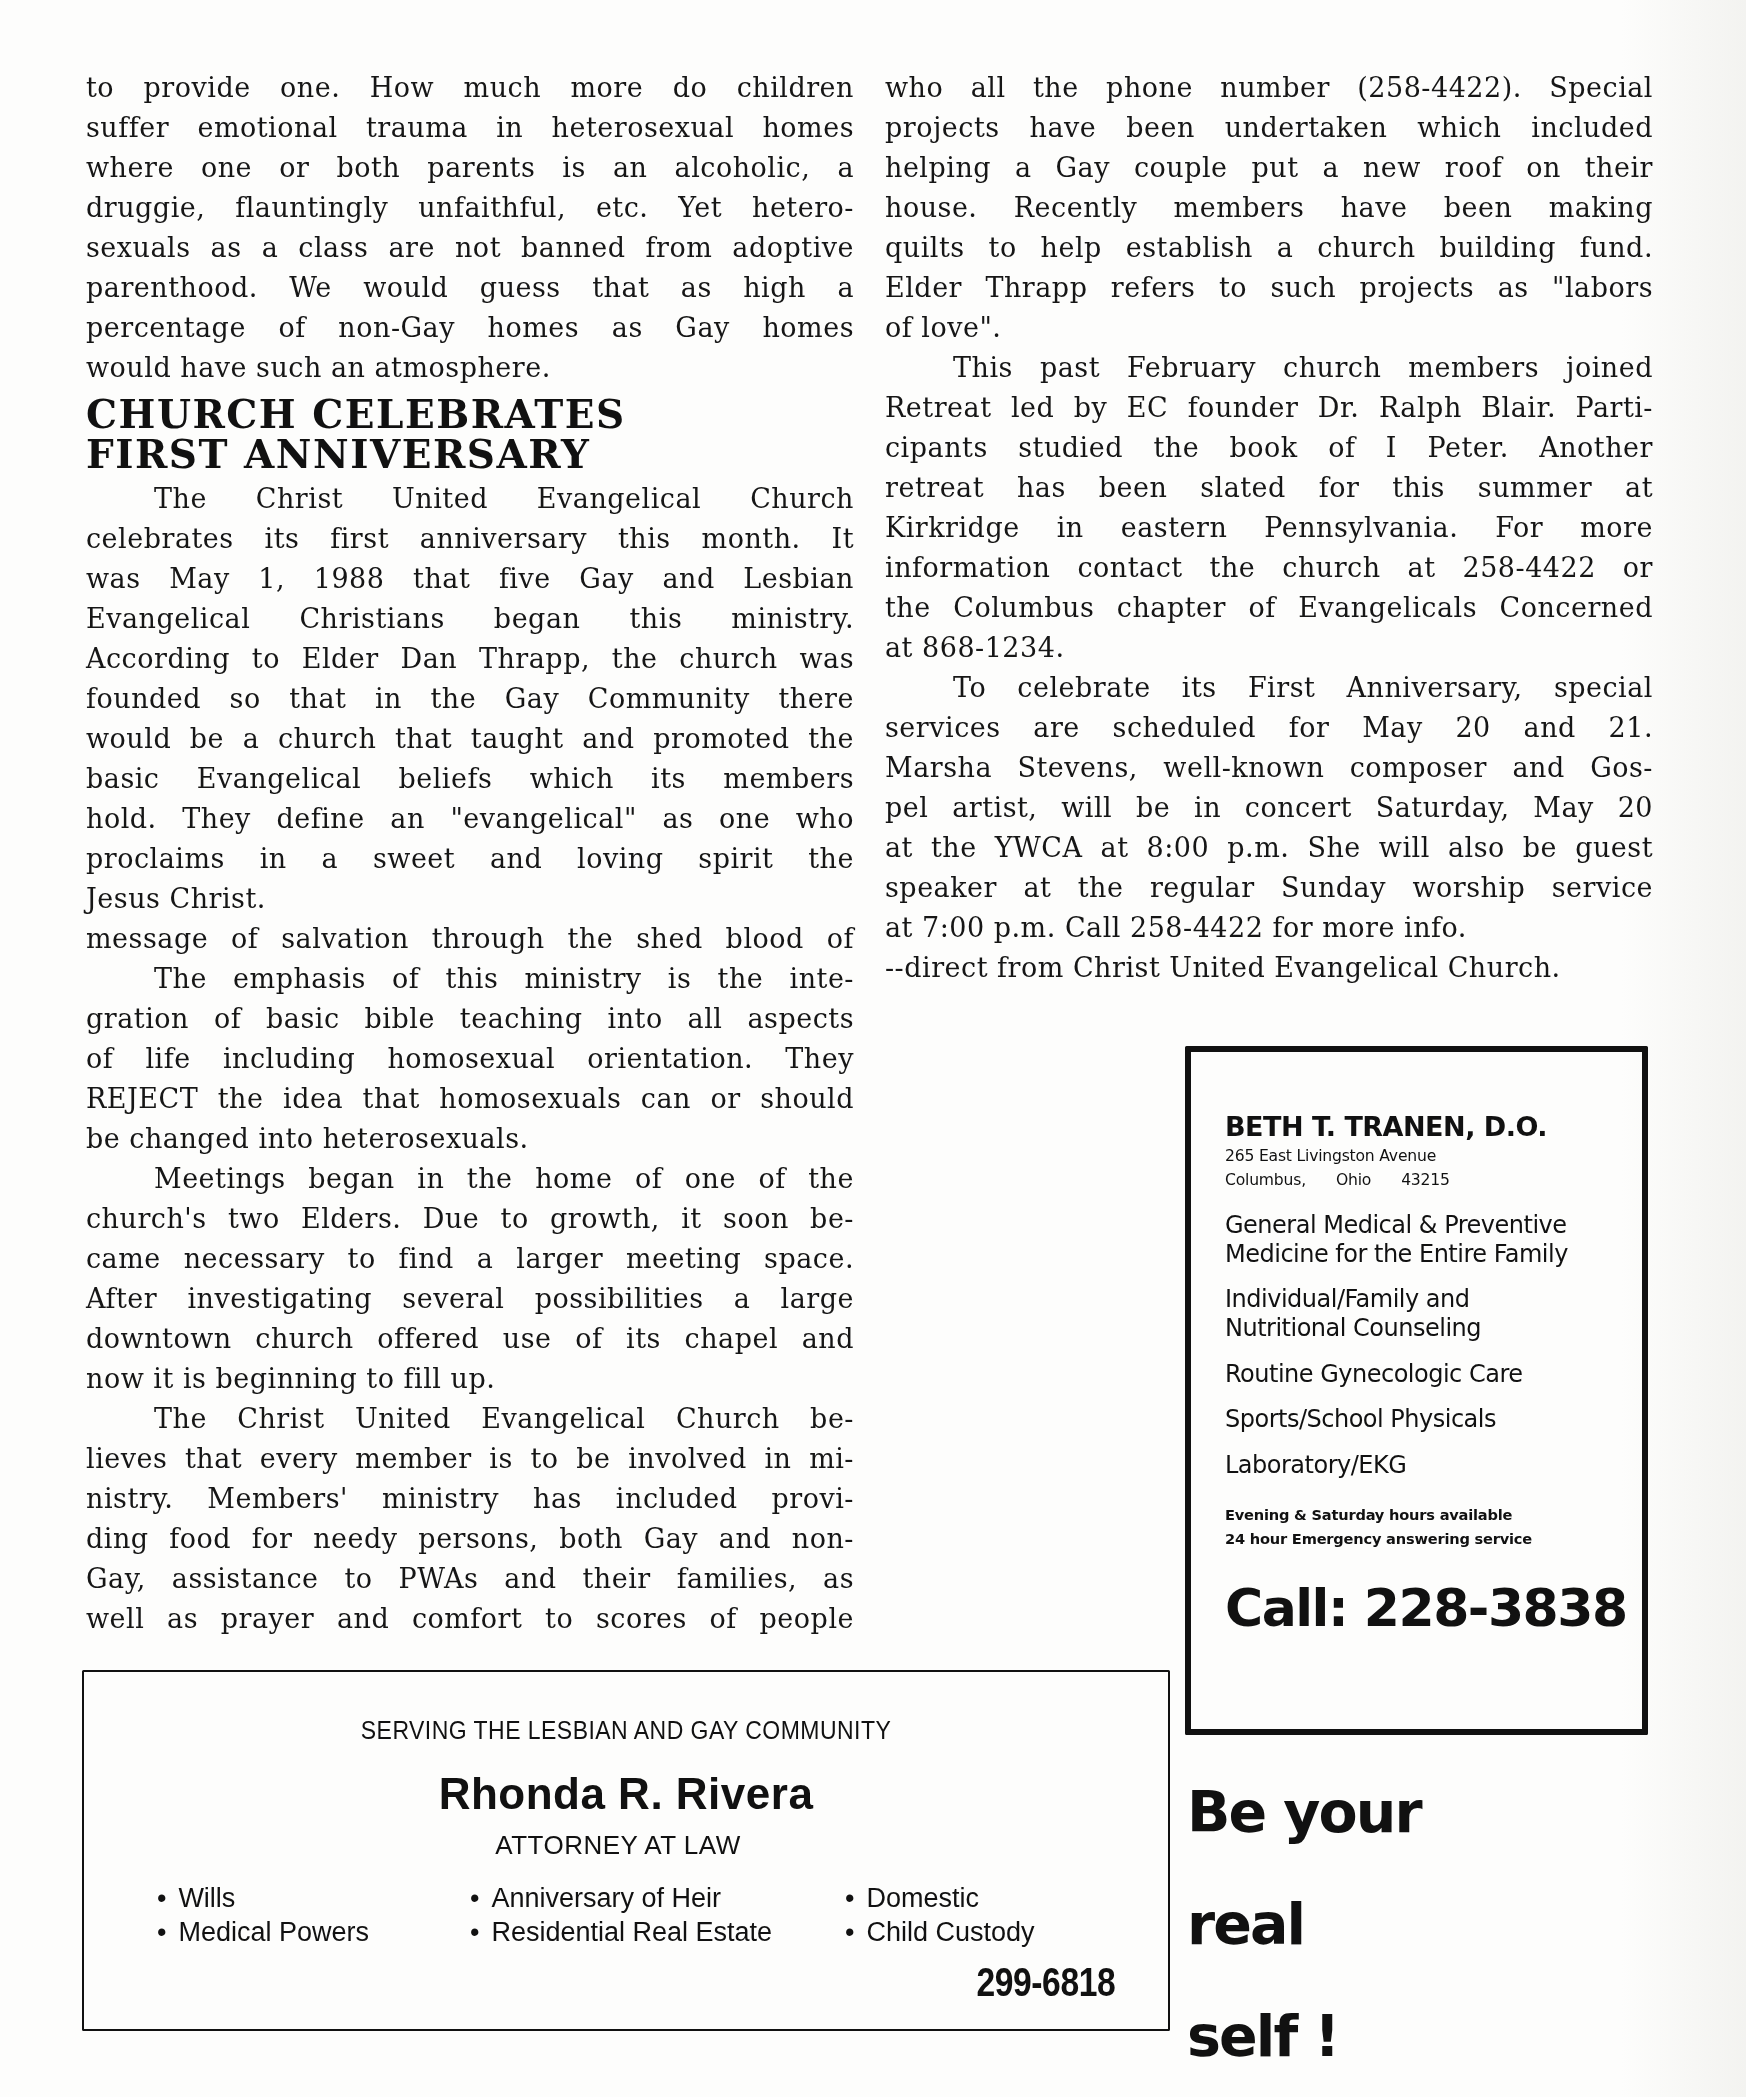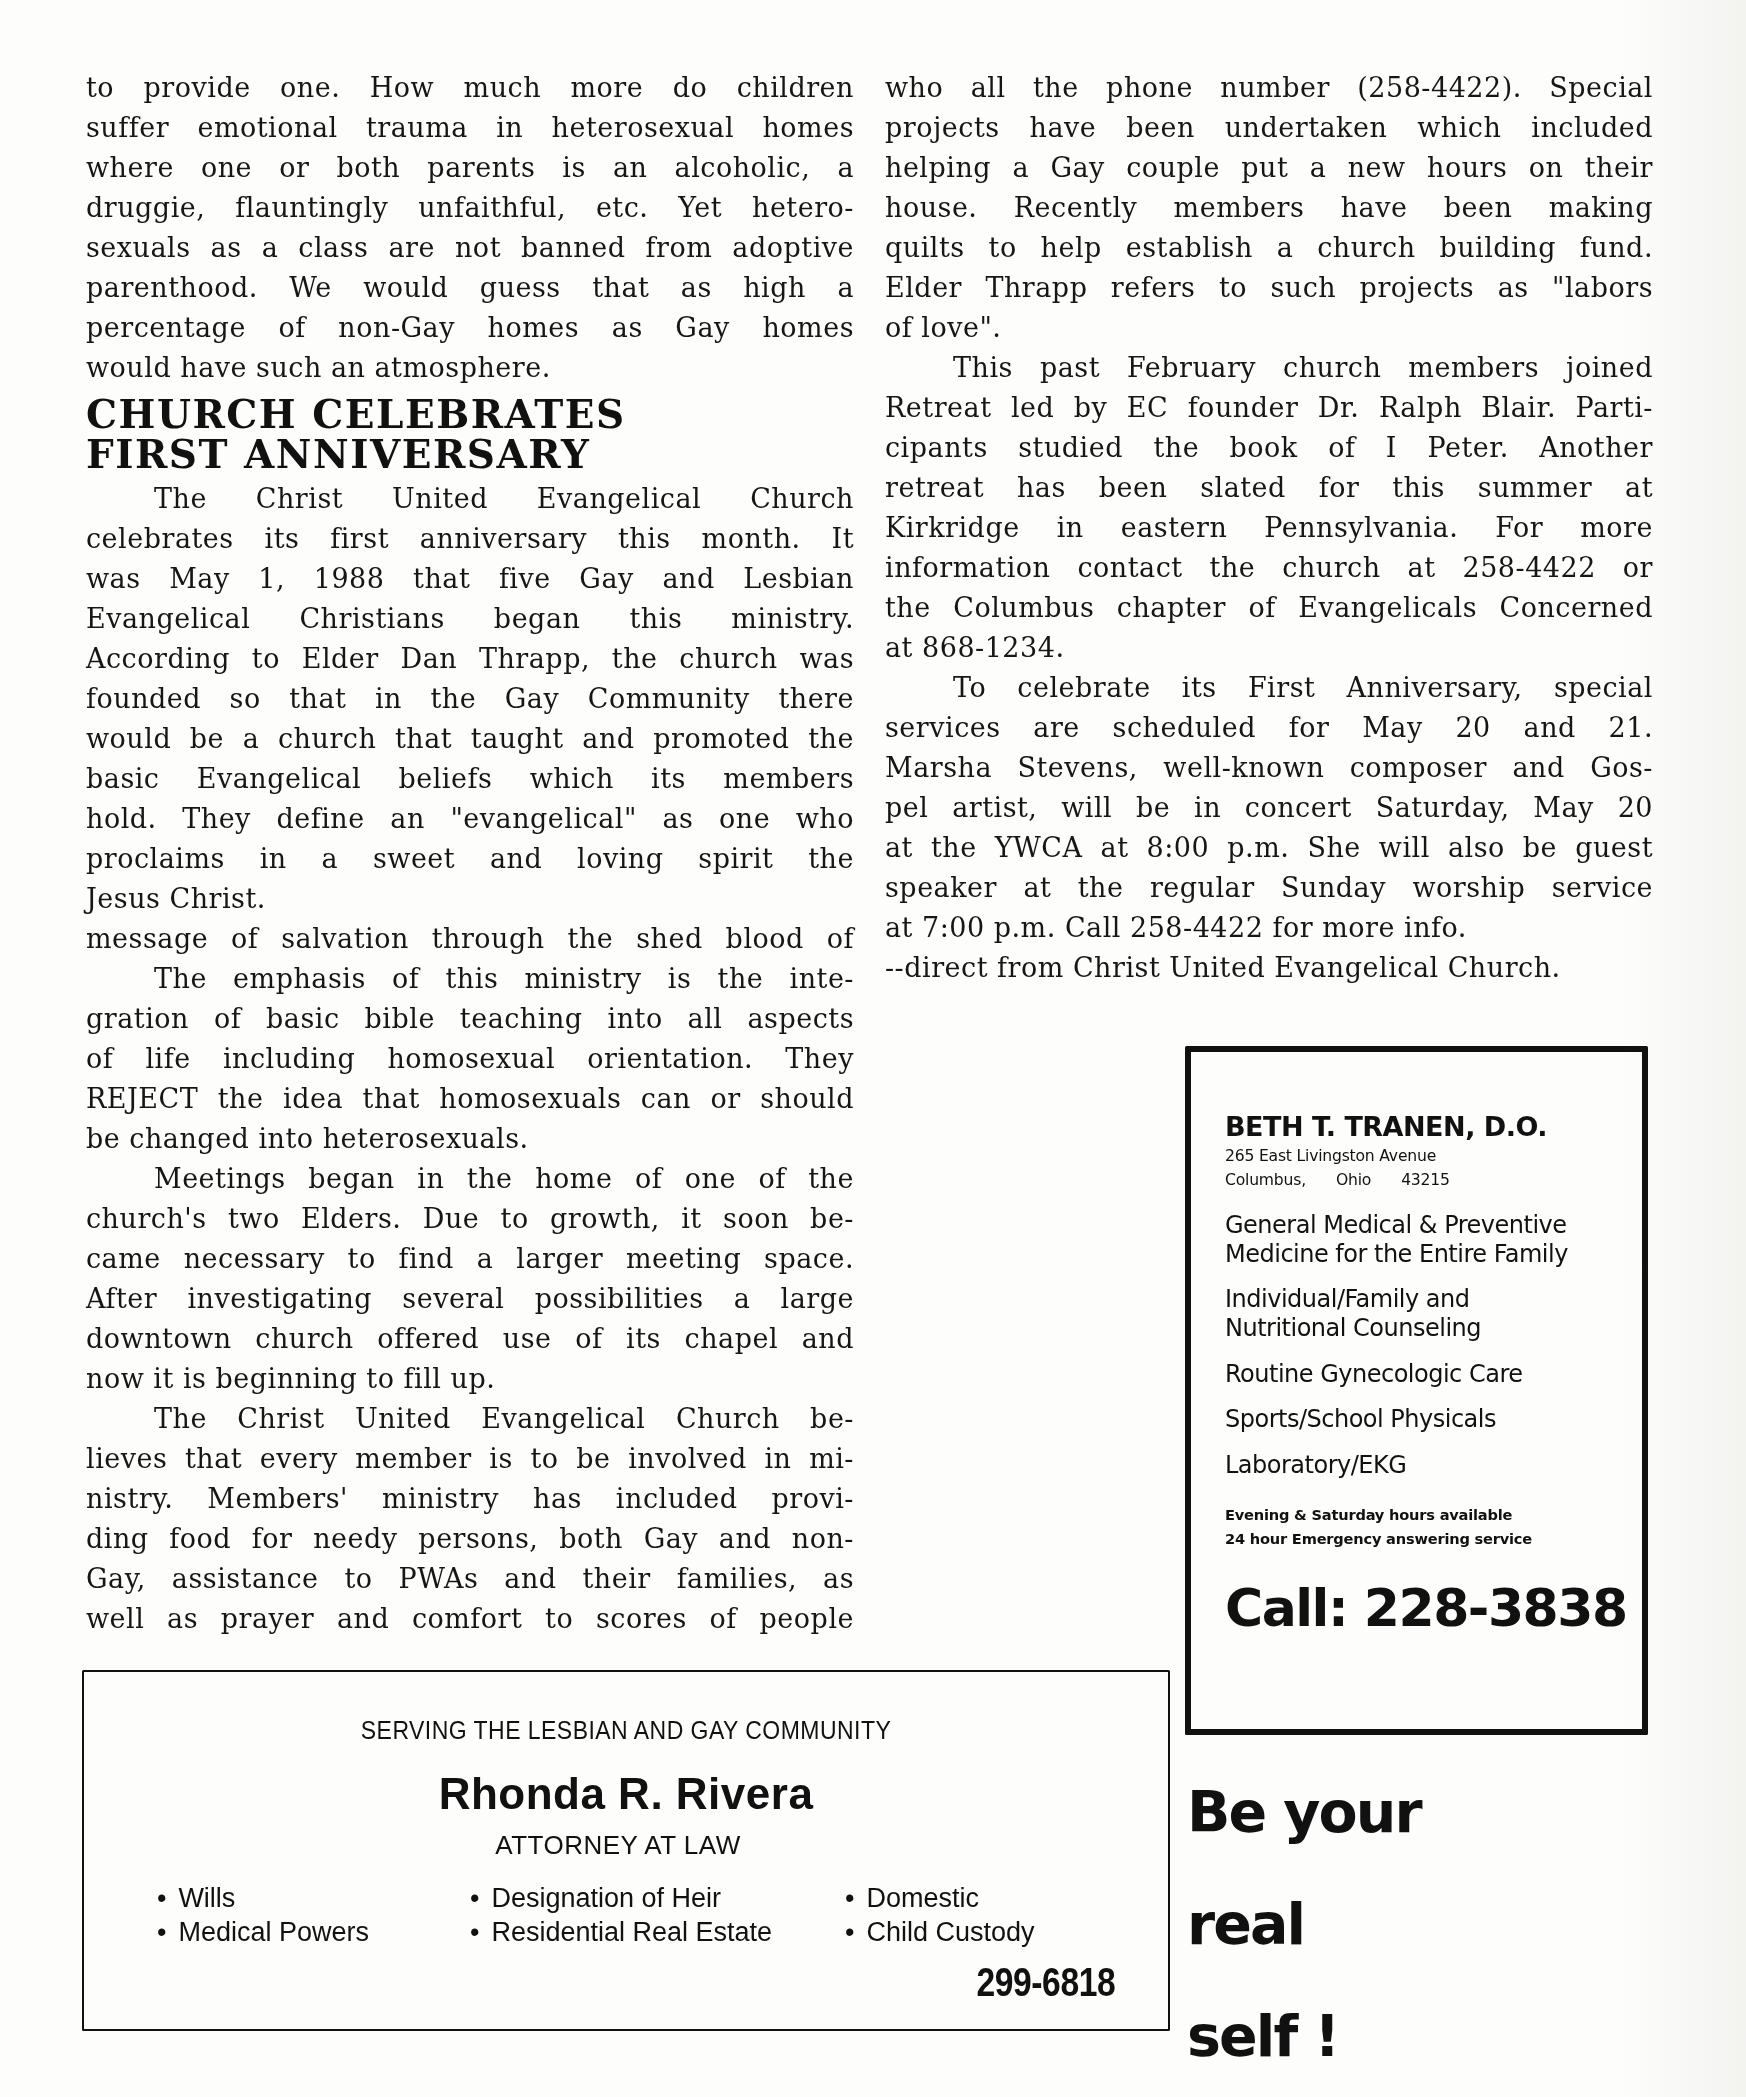--- a/index.html
+++ b/index.html
@@ -120,21 +120,21 @@
       <span class="line">ding food for needy persons, both Gay and non-</span>
       <span class="line">Gay, assistance to PWAs and their families, as</span>
       <span class="line">well as prayer and comfort to scores of people</span>
     </div>
 </div>
 
 <div class="col" id="col-right">
   <div>
       <span class="line">who all the phone number (258-4422). Special</span>
       <span class="line">projects have been undertaken which included</span>
-      <span class="line">helping a Gay couple put a new hours on their</span>
+      <span class="line">helping a Gay couple put a new roof on their</span>
       <span class="line">house. Recently members have been making</span>
       <span class="line">quilts to help establish a church building fund.</span>
       <span class="line">Elder Thrapp refers to such projects as "labors</span>
       <span class="line last">of love".</span>
     </div>
   <div>
       <span class="line" style="padding-left: 68px;">This past February church members joined</span>
       <span class="line">Retreat led by EC founder Dr. Ralph Blair. Parti-</span>
       <span class="line">cipants studied the book of I Peter. Another</span>
       <span class="line">retreat has been slated for this summer at</span>
@@ -187,21 +187,21 @@
 
 <div id="attorney-ad">
   <div id="atty-tagline">SERVING THE LESBIAN AND GAY COMMUNITY</div>
   <div id="atty-name">Rhonda R. Rivera</div>
   <div id="atty-title">ATTORNEY AT LAW</div>
   <div class="atty-col" id="atty-col-1">
       <div><span class="bullet">•</span><span>Wills</span></div>
       <div><span class="bullet">•</span><span>Medical Powers</span></div>
     </div>
   <div class="atty-col" id="atty-col-2">
-      <div><span class="bullet">•</span><span>Designation of Heir</span></div>
+      <div><span class="bullet">•</span><span>Anniversary of Heir</span></div>
       <div><span class="bullet">•</span><span>Residential Real Estate</span></div>
     </div>
   <div class="atty-col" id="atty-col-3">
       <div><span class="bullet">•</span><span>Domestic</span></div>
       <div><span class="bullet">•</span><span>Child Custody</span></div>
     </div>
   <div id="atty-phone">299-6818</div>
 </div>
 
 

